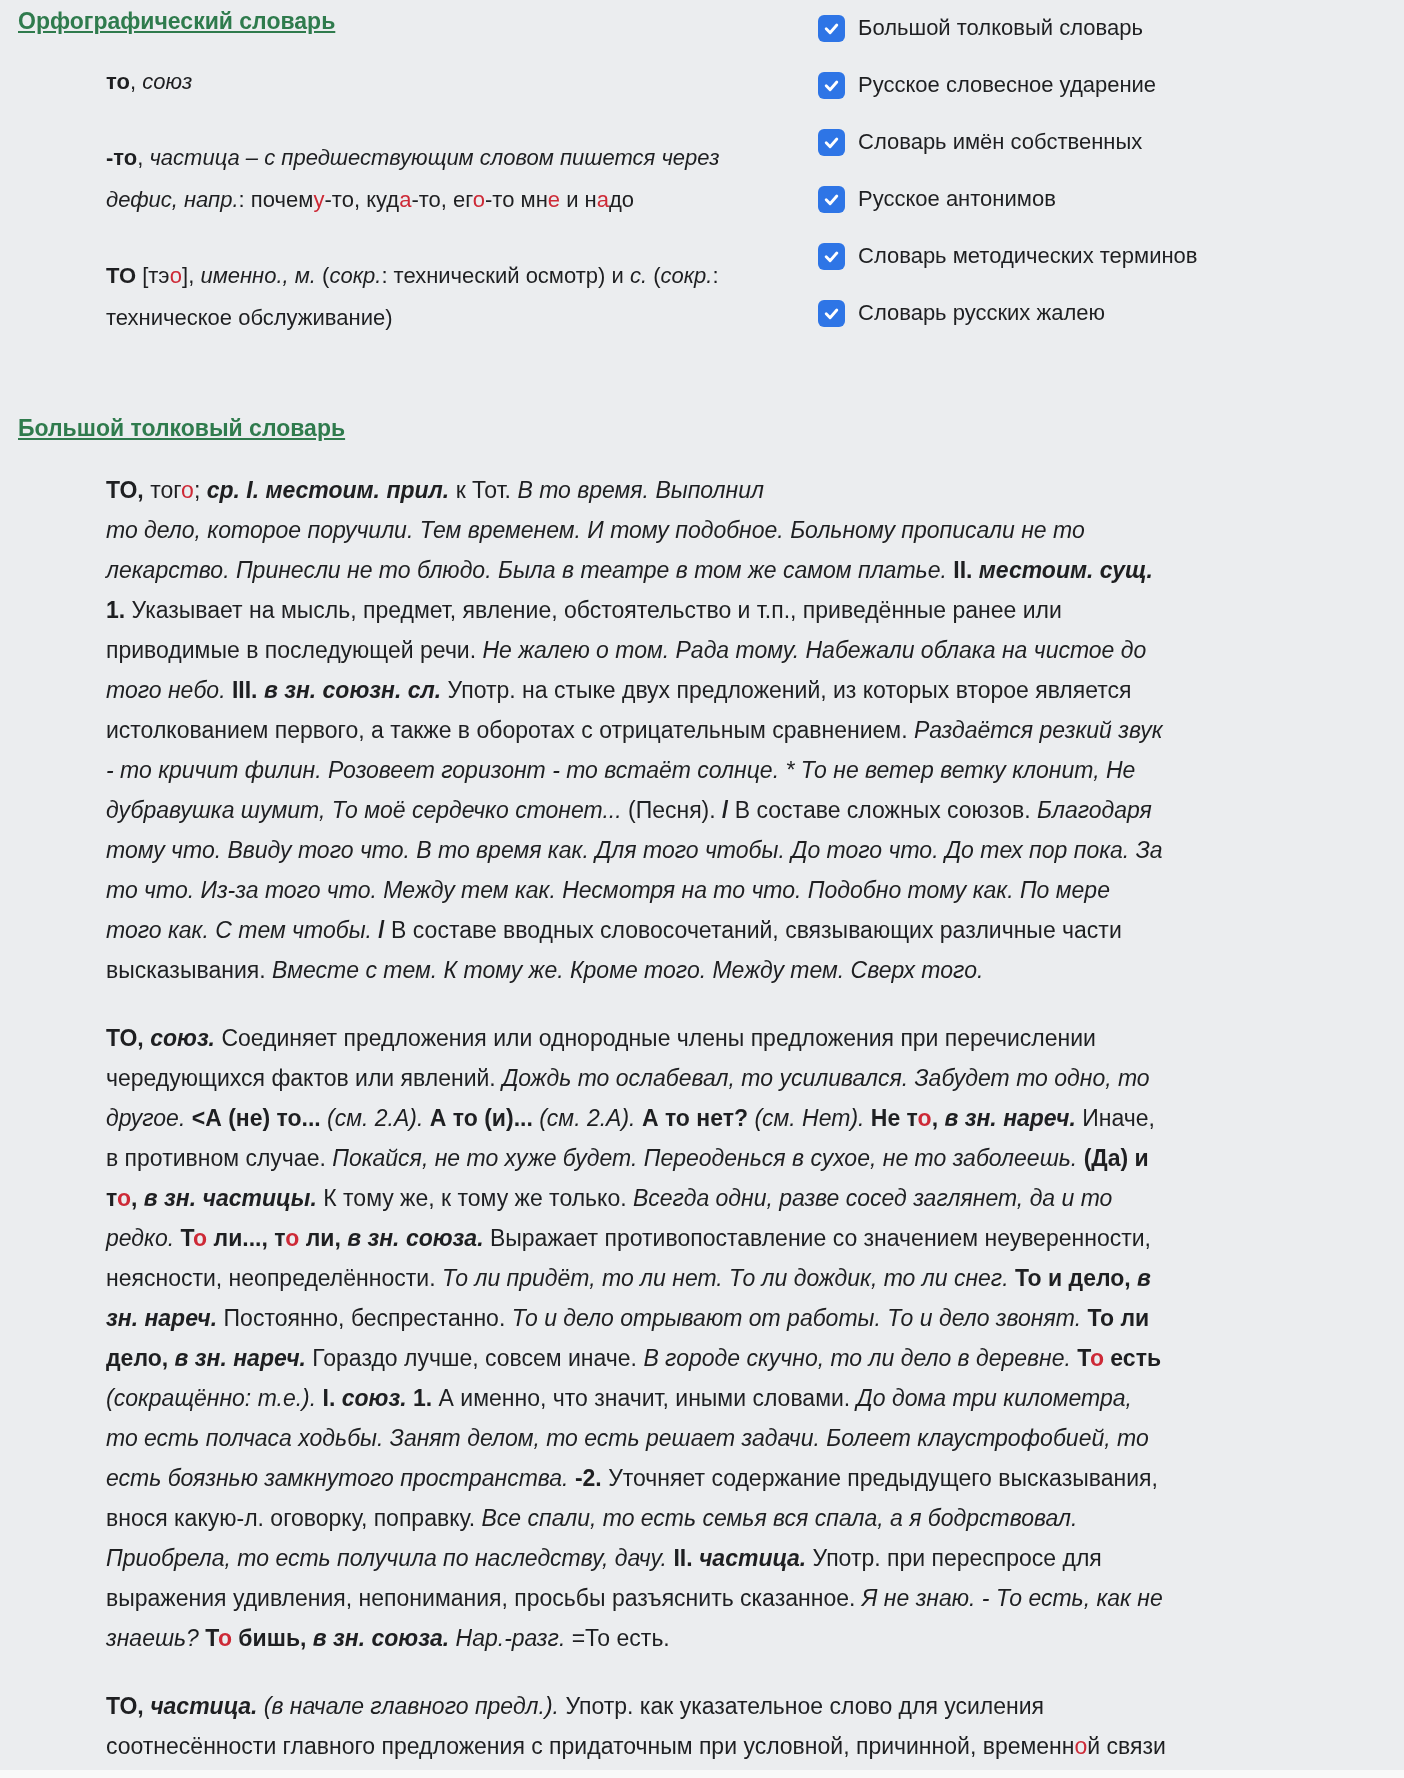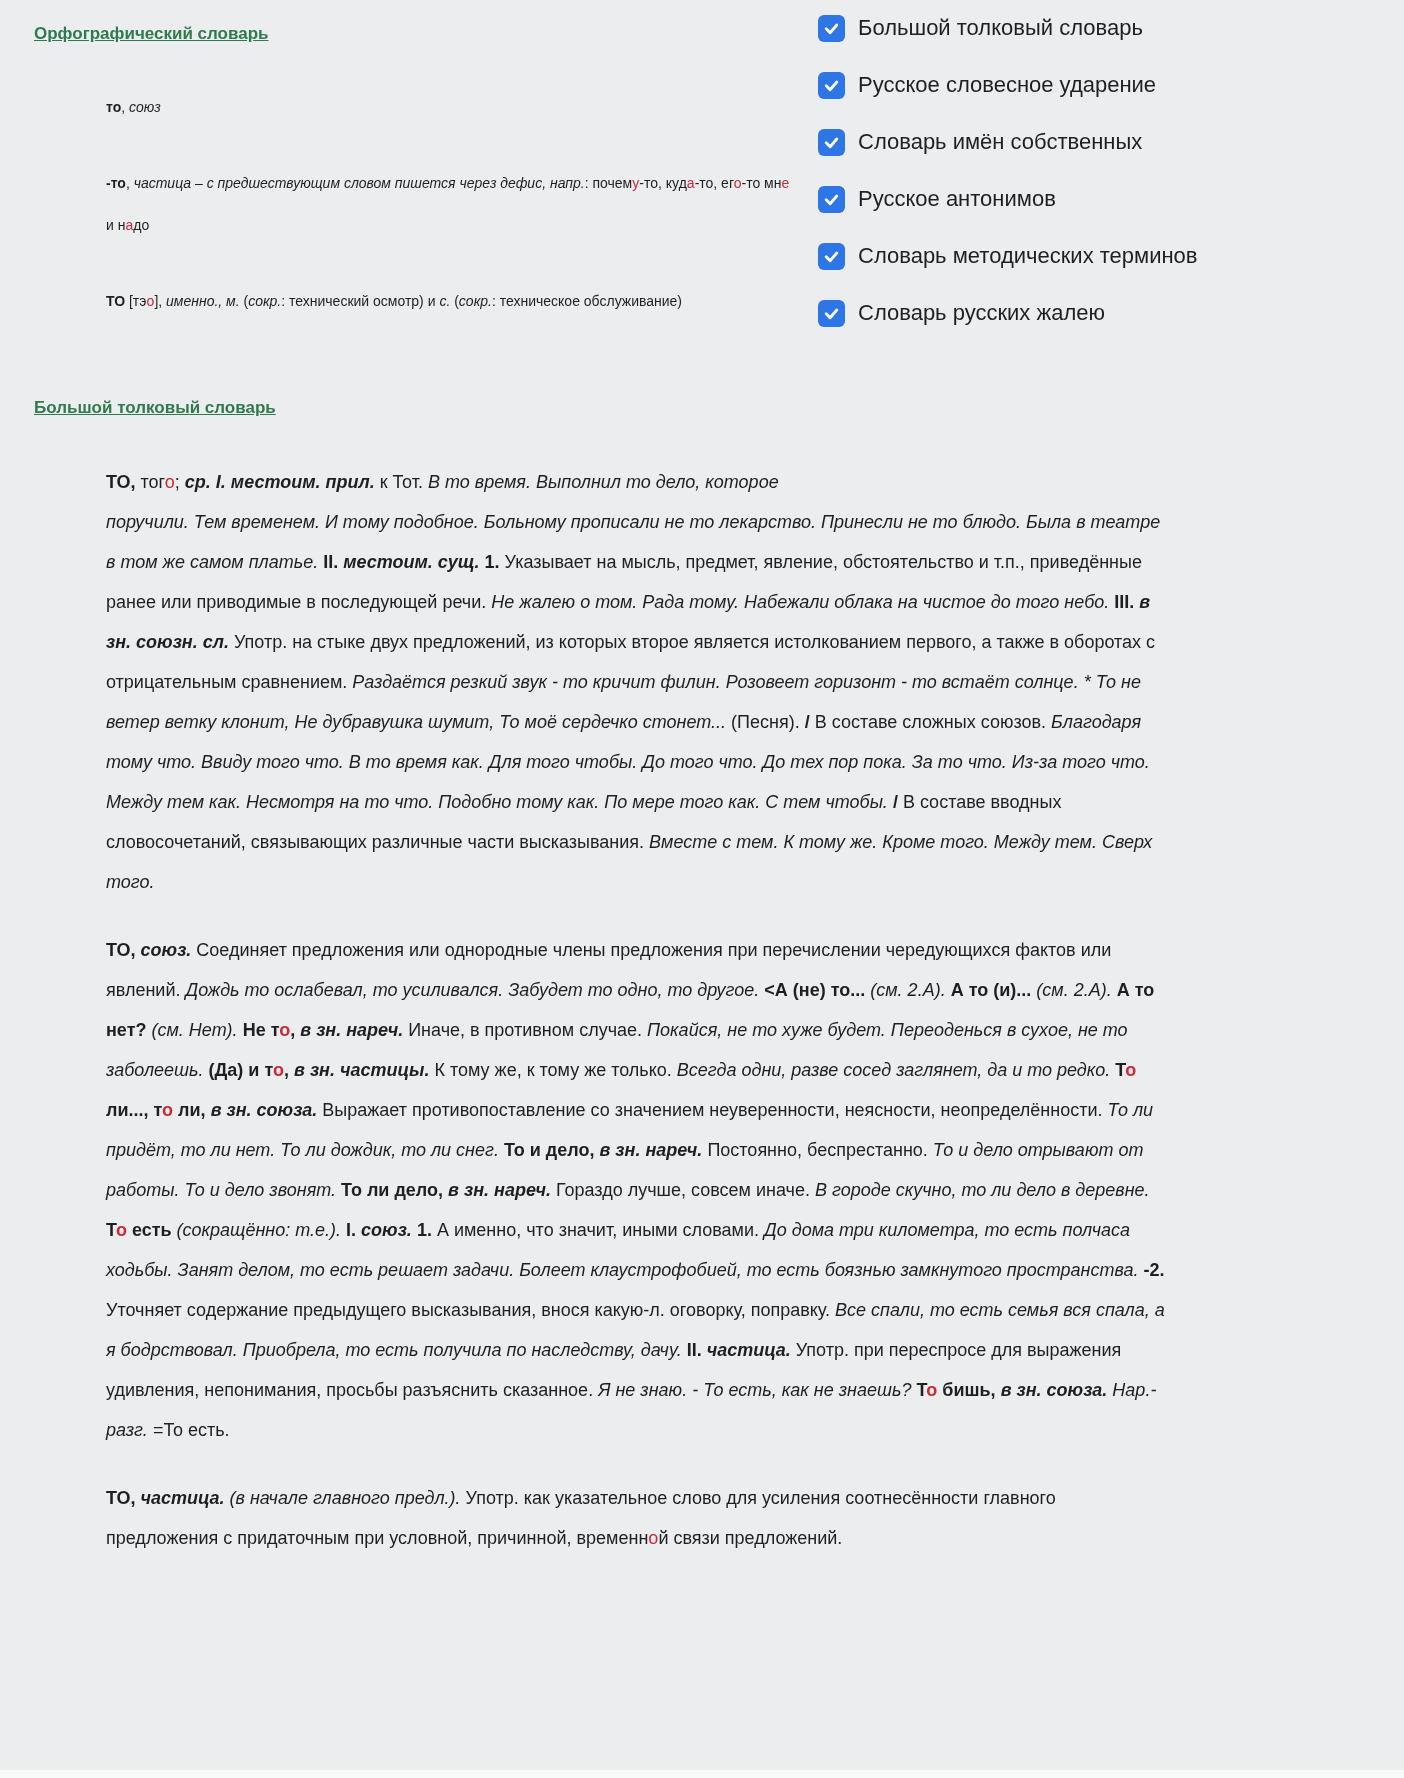--- a/index.html
+++ b/index.html
@@ -43,40 +43,40 @@
     border-radius:6px;
     display:flex;align-items:center;justify-content:center;
     flex:0 0 auto;
   }
   .checkbox svg{display:block;}
   .dict-label{ font-size:22px; line-height:28px; }
 
   
   .section-heading{
     color:var(--green);
-    font-size:17px;
+    font-size:23px;
     font-weight:bold;
     text-decoration:underline;
-    margin:16px;
+    margin:0;
     cursor:pointer;
     display:inline-block;
   }
   .heading-gap-top{ margin-top:42px; }
 
   
   .entries{ margin-top:26px; }
   .entry{
     margin:0 238px 34px 88px;
-    font-size:14px;
+    font-size:22px;
     line-height:42px;
   }
   .bts-entries{ margin-top:28px; }
   .bts-entry{
     margin:0 238px 28px 88px;
-    font-size:18px;
+    font-size:23px;
     line-height:40px;
   }
 
   .seg-b{ font-weight:bold; }
   .seg-i{ font-style:italic; }
   .seg-bi{ font-weight:bold; font-style:italic; }
   .seg-r{ color:var(--red); }
   .seg-br{ color:var(--red); font-weight:bold; }
 
   .bottom-strip{

